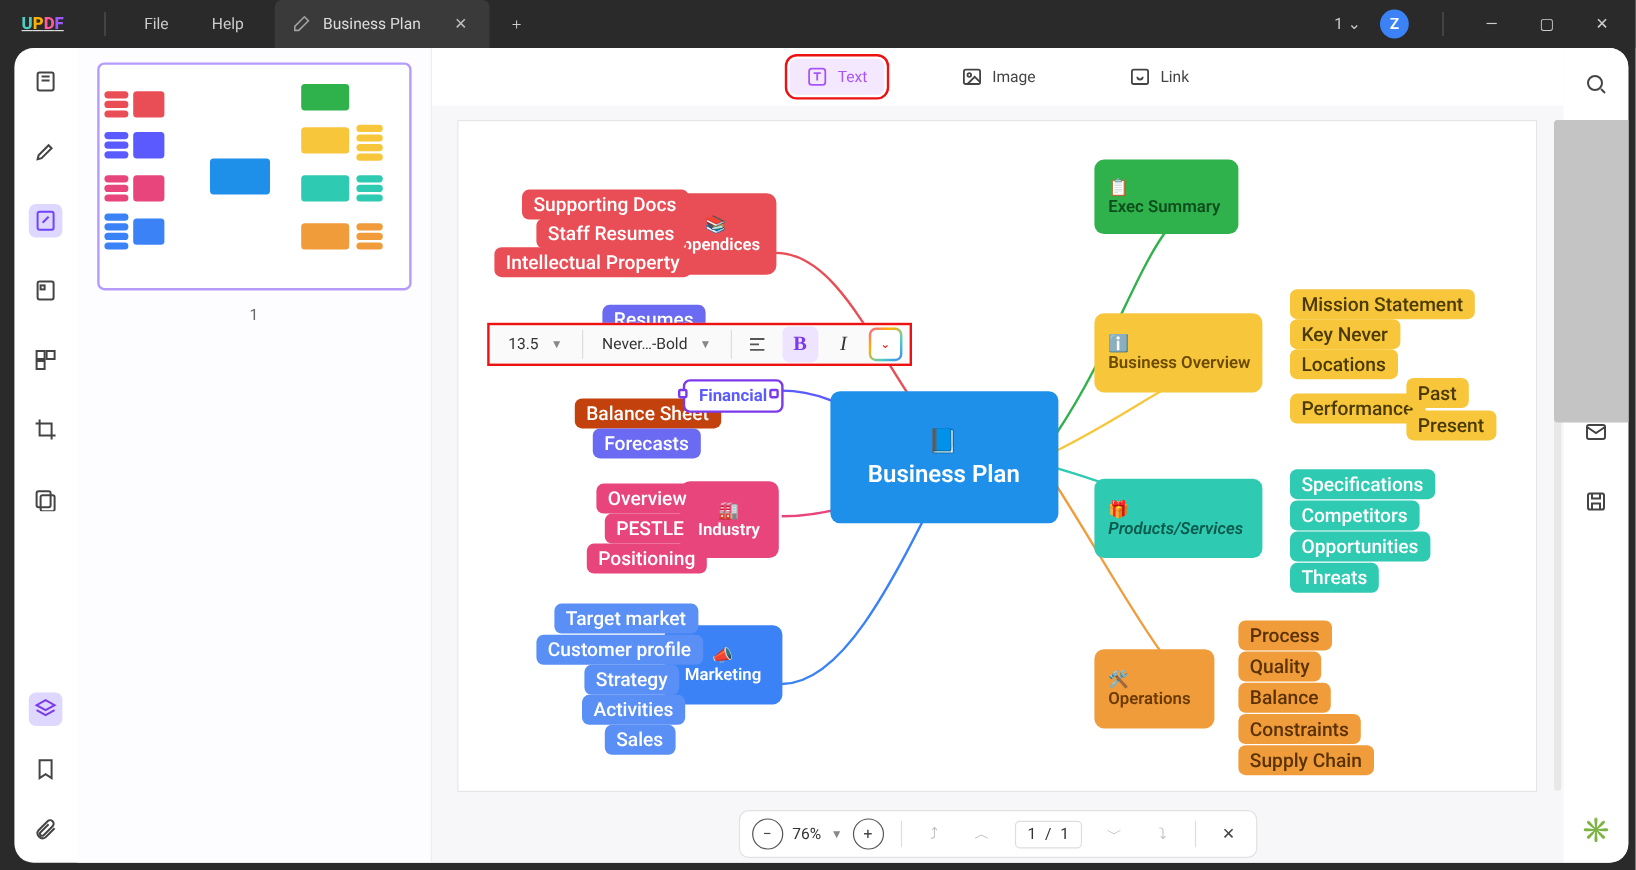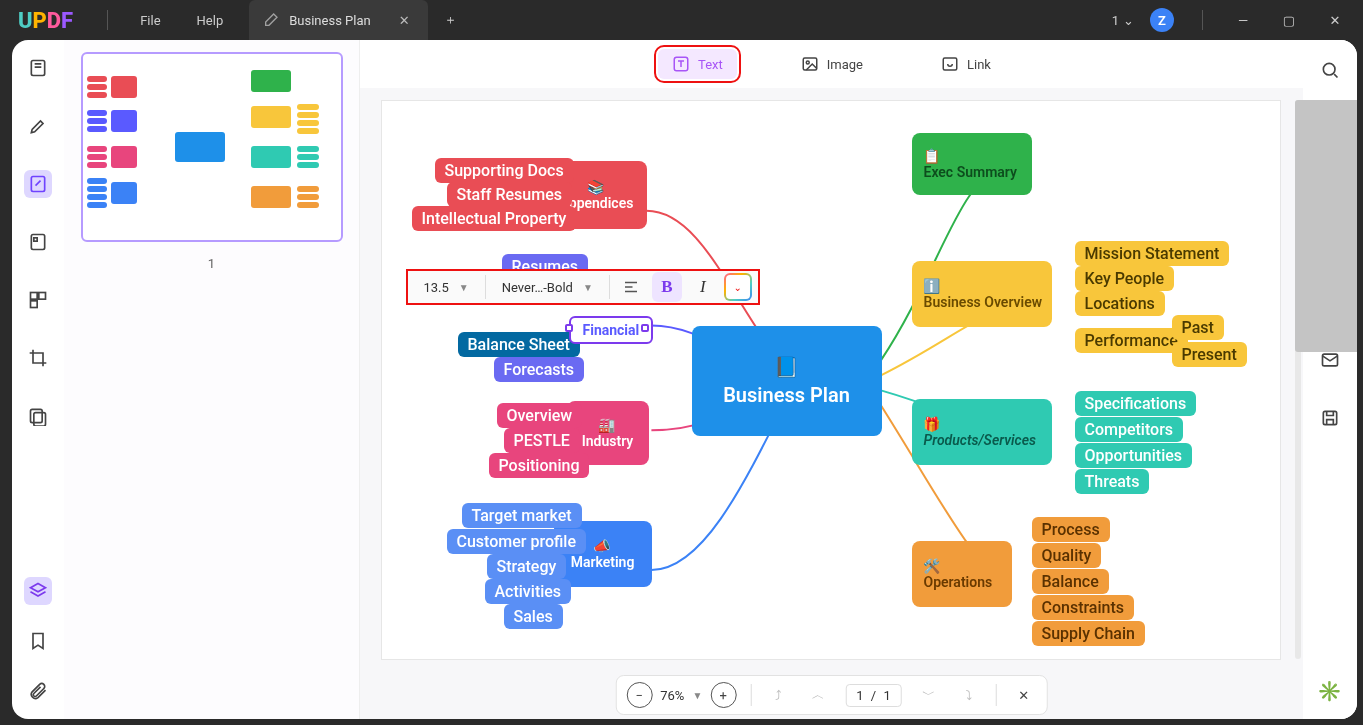--- a/index.html
+++ b/index.html
@@ -1,20 +1,20 @@
 <!DOCTYPE html>
 <html><head>
 <meta charset="utf-8">
 <style>
   * { box-sizing: border-box; margin: 0; padding: 0; font-family: -apple-system, "Segoe UI", Roboto, Arial, sans-serif; }
   body { width: 1363px; height: 725px; background: #2a2a2a; overflow: hidden; font-size: 13px; color: #333; }
 
   
   .titlebar { height: 40px; background: #2a2a2a; display: flex; align-items: center; color: #ddd; position: relative; }
-  .logo { font-weight: 800; font-size: 22px; margin-left: 18px; margin-right: 20px;}
+  .logo { font-weight: 800; font-size: 14px; margin-left: 18px; margin-right: 20px; text-decoration: underline;}
   .logo .u { color: #4ecdc4; } .logo .p { color: #ffb300; } .logo .d { color: #ff5a9d; } .logo .f { color: #9b59ff; }
   .vdiv { width: 1px; height: 20px; background: #555; margin: 0 14px; }
   .menu-item { padding: 0 18px; height: 100%; display: flex; align-items: center; cursor: pointer; color: #ccc; font-size: 13px; }
   .tab { display: flex; align-items: center; background: #3a3a3a; height: 100%; padding: 0 18px 0 14px; gap: 10px; margin-left: 8px; border-radius: 6px 6px 0 0; }
   .tab-icon { width: 16px; height: 16px; opacity: .7; }
   .tab-x { color: #bbb; margin-left: 18px; cursor: pointer; }
   .tab-add { margin-left: 12px; color: #ccc; width: 22px; height: 22px; display: flex; align-items:center; justify-content:center; cursor:pointer; }
   .win-ctrl { position: absolute; right: 8px; display: flex; align-items: center; gap: 6px; }
   .win-count { color: #ccc; display: flex; align-items: center; gap: 4px; margin-right: 10px; }
   .avatar { width: 24px; height: 24px; border-radius: 50%; background: #3b82f6; color: #fff; display: flex; align-items:center; justify-content:center; font-size: 13px; font-weight: 600; margin-right: 8px; }
@@ -279,21 +279,21 @@
 
         <div class="node big" style="left:165px; top:60px; width:100px; height:68px; background:#e94d55;">
           <span>📚</span>
           <span>Appendices</span>
         </div>
         <div class="pill" style="left:53px; top:57px;  background:#e94d55;">Supporting Docs</div>
         <div class="pill" style="left:65px; top:81px;  background:#e94d55;">Staff Resumes</div>
         <div class="pill" style="left:30px; top:105px; background:#e94d55;">Intellectual Property</div>
 
         <div class="pill" style="left:120px; top:153px; background:#6a6af2;">Resumes</div>
-        <div class="pill" style="left:76px; top:231px; background:#0369a1;">Balance Sheet</div>
+        <div class="pill" style="left:97px; top:231px; background:#c2410c;">Balance Sheet</div>
         <div class="pill" style="left:112px; top:256px; background:#6a6af2;">Forecasts</div>
 
         <div class="node big" style="left:185px; top:300px; width:82px; height:64px; background:#e8457d;">
           <span>🏭</span>
           <span>Industry</span>
         </div>
         <div class="pill" style="left:115px; top:302px; background:#e8457d;">Overview</div>
         <div class="pill" style="left:122px; top:327px; background:#e8457d;">PESTLE</div>
         <div class="pill" style="left:107px; top:352px; background:#e8457d;">Positioning</div>
 
@@ -310,21 +310,21 @@
         <div class="node big" style="left:530px; top:32px; width:120px; height:62px; background:#2fb24b; align-items:flex-start; padding-left:12px;">
           <span style="align-self:flex-start;">📋</span>
           <span style="color:#0d4d1d;">Exec Summary</span>
         </div>
 
         <div class="node big" style="left:530px; top:160px; width:140px; height:66px; background:#f8c63b; align-items:flex-start; padding-left:12px;">
           <span>ℹ️</span>
           <span style="color:#6a4b00;">Business Overview</span>
         </div>
         <div class="pill yellow" style="left:693px; top:140px;">Mission Statement</div>
-        <div class="pill yellow" style="left:693px; top:165px;">Key People</div>
+        <div class="pill yellow" style="left:693px; top:165px;">Key Never</div>
         <div class="pill yellow" style="left:693px; top:190px;">Locations</div>
         <div class="pill yellow" style="left:693px; top:227px;">Performance</div>
         <div class="pill yellow" style="left:790px; top:214px;">Past</div>
         <div class="pill yellow" style="left:790px; top:241px;">Present</div>
 
         <div class="node big" style="left:530px; top:298px; width:140px; height:66px; background:#2fcab2; align-items:flex-start; padding-left:12px;">
           <span>🎁</span>
           <span style="color:#0a5a4c;font-style:italic;">Products/Services</span>
         </div>
         <div class="pill" style="left:693px; top:290px; background:#2fcab2;">Specifications</div>

